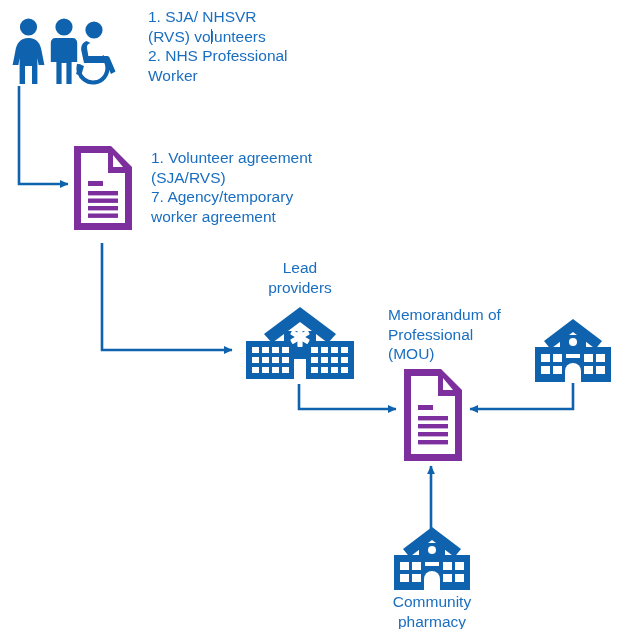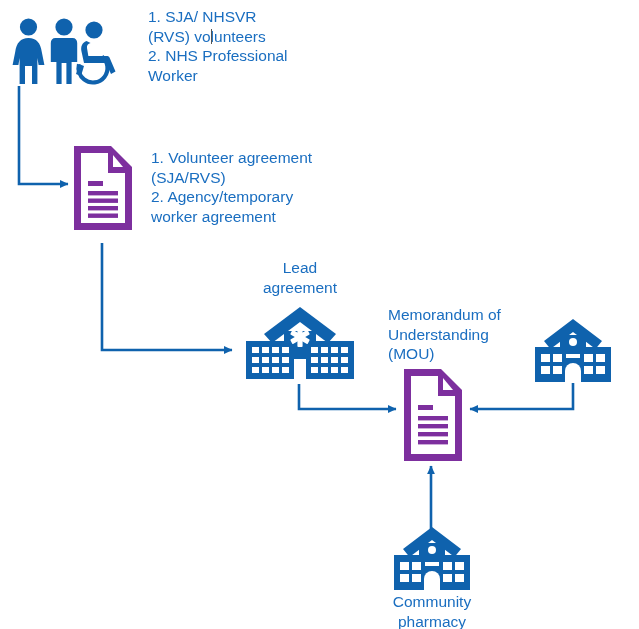--- a/index.html
+++ b/index.html
@@ -110,25 +110,25 @@
       <rect x="18" y="39" width="15" height="5" fill="#7d2f9e"></rect>
       <rect x="18" y="49" width="30" height="4.4" fill="#7d2f9e"></rect>
       <rect x="18" y="56.5" width="30" height="4.4" fill="#7d2f9e"></rect>
       <rect x="18" y="64" width="30" height="4.4" fill="#7d2f9e"></rect>
       <rect x="18" y="71.5" width="30" height="4.4" fill="#7d2f9e"></rect>
     </svg>
   </div>
 
   <div class="label" style="left:151px; top:148px; width:180px;">1. Volunteer agreement
 (SJA/RVS)
-2. Agency/temporary
+7. Agency/temporary
 worker agreement</div>
 
   <div class="label center" style="left:240px; top:258px; width:120px;">Lead
-agreement</div>
+providers</div>
 
   <div class="node" style="left:244px; top:305px; width:112px; height:80px;">
     <svg width="112" height="80" viewBox="0 0 112 80">
 
       <path d="M56,2 L92,29 L84,38 L56,17 L28,38 L20,29 Z" fill="#0f62ad"></path>
 
       <rect x="2" y="36" width="108" height="38" fill="#0f62ad"></rect>
 
       <rect x="40" y="26" width="32" height="14" fill="#0f62ad"></rect>
 
@@ -167,21 +167,21 @@
         <rect x="77" y="62" width="7" height="6"></rect>
         <rect x="87" y="62" width="7" height="6"></rect>
         <rect x="97" y="62" width="7" height="6"></rect>
       </g>
 
       <rect x="50" y="54" width="12" height="20" fill="#ffffff"></rect>
     </svg>
   </div>
 
   <div class="label" style="left:388px; top:305px; width:130px;">Memorandum of
-Understanding
+Professional
 (MOU)</div>
 
   <div class="node" style="left:400px; top:365px; width:66px; height:100px;">
     <svg width="66" height="100" viewBox="0 0 66 100">
       <path d="M4,4 L41,4 L62,25 L62,96 L4,96 Z" fill="#7d2f9e"></path>
       <path d="M11,11 L38,11 L38,31 L55,31 L55,89 L11,89 Z" fill="#ffffff"></path>
       <path d="M43,13 L53,25 L43,25 Z" fill="#ffffff"></path>
       <rect x="18" y="40" width="15" height="5" fill="#7d2f9e"></rect>
       <rect x="18" y="51" width="30" height="4.4" fill="#7d2f9e"></rect>
       <rect x="18" y="59" width="30" height="4.4" fill="#7d2f9e"></rect>

